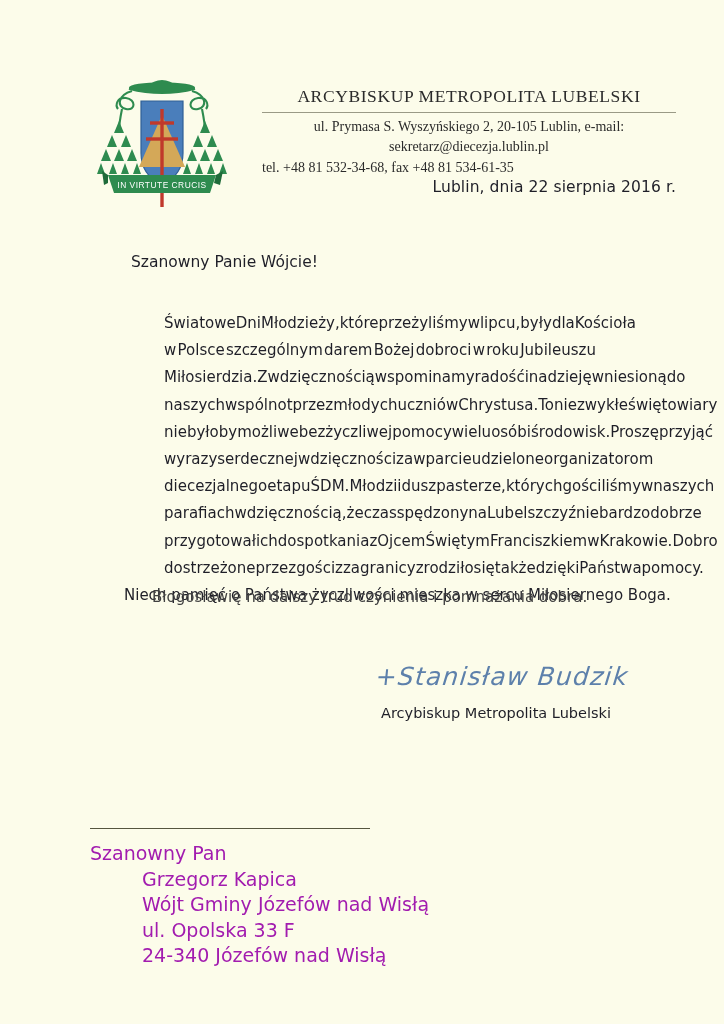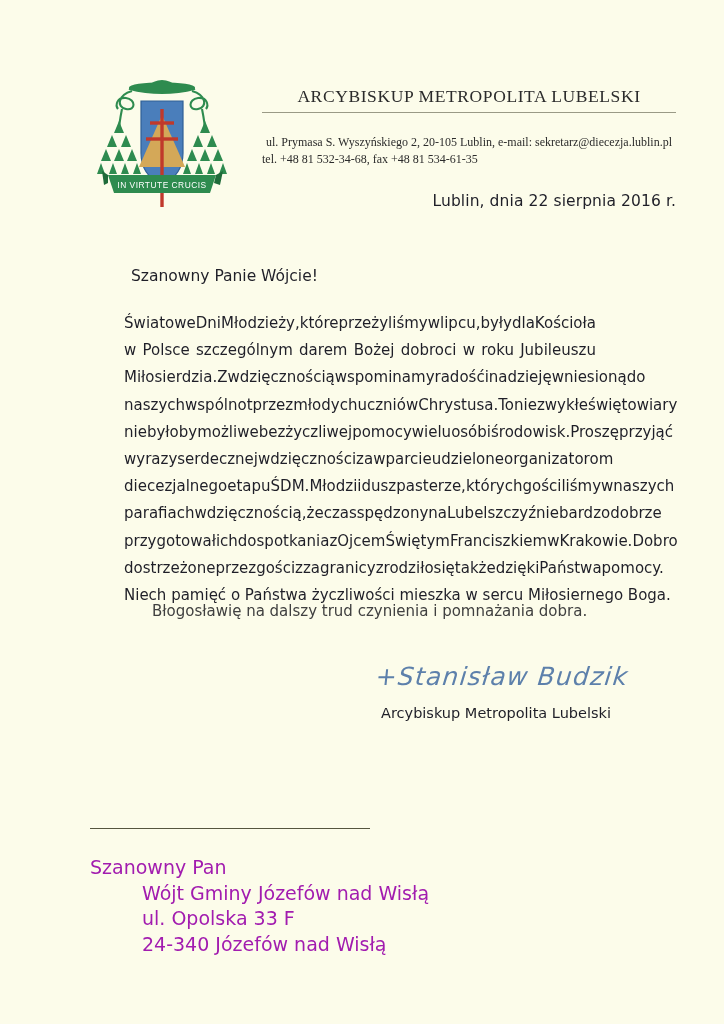--- a/index.html
+++ b/index.html
@@ -51,34 +51,33 @@
     color: #2b2b2b;
     white-space: nowrap;
   }
   .head-rule {
     margin-top: 5px;
     border-top: 1px solid #9a9a86;
     width: 414px;
   }
   .head-contact {
     font-family: "Liberation Serif", serif;
-    font-size: 12px;
+    font-size: 14px;
     color: #2b2b2b;
     line-height: 1.45;
-    margin-top: 21px;
+    margin-top: 4px;
     text-align: right;
   }
   .head-contact .line1 { text-align: center; }
   .head-contact .line2 { text-align: left; }
 
   
   .hand {
     font-family: "DejaVu Sans", sans-serif;
     color: #1f1f28;
-    margin-top: 14px;
   }
 
   .dateline {
     position: absolute;
     right: 48px;
     top: 178px;
     font-size: 15.5px;
     letter-spacing: 0.1px;
     white-space: nowrap;
   }
@@ -101,20 +100,21 @@
     font-size: 15px;
     line-height: 27.2px;
     white-space: nowrap;
     display: flex;
     color: #1f1f28;
   }
   
   .body-line.just {
     display: flex;
     justify-content: space-between;
+    margin-left: 40px;
   }
   .body-line.last {
     display: block;
     white-space: nowrap;
   }
   .body-line .w { display: inline-block; }
   .indent-pad { display: inline-block; width: 28px; }
 
   .closing {
     position: absolute;
@@ -381,18 +381,19 @@
   </div>
 
   <div class="signature">
     <div class="sig-script">+Stanisław Budzik</div>
     <div class="sig-title">Arcybiskup Metropolita Lubelski</div>
   </div>
 
   <div class="addr-rule"></div>
   <div class="hand addressee">
     <div>Szanowny Pan</div>
+    <div class="ind">Grzegorz Kapica</div>
     <div class="ind">Wójt Gminy Józefów nad Wisłą</div>
     <div class="ind">ul. Opolska 33 F</div>
     <div class="ind">24-340 Józefów nad Wisłą</div>
   </div>
 
 </div>
 
 </body></html>

